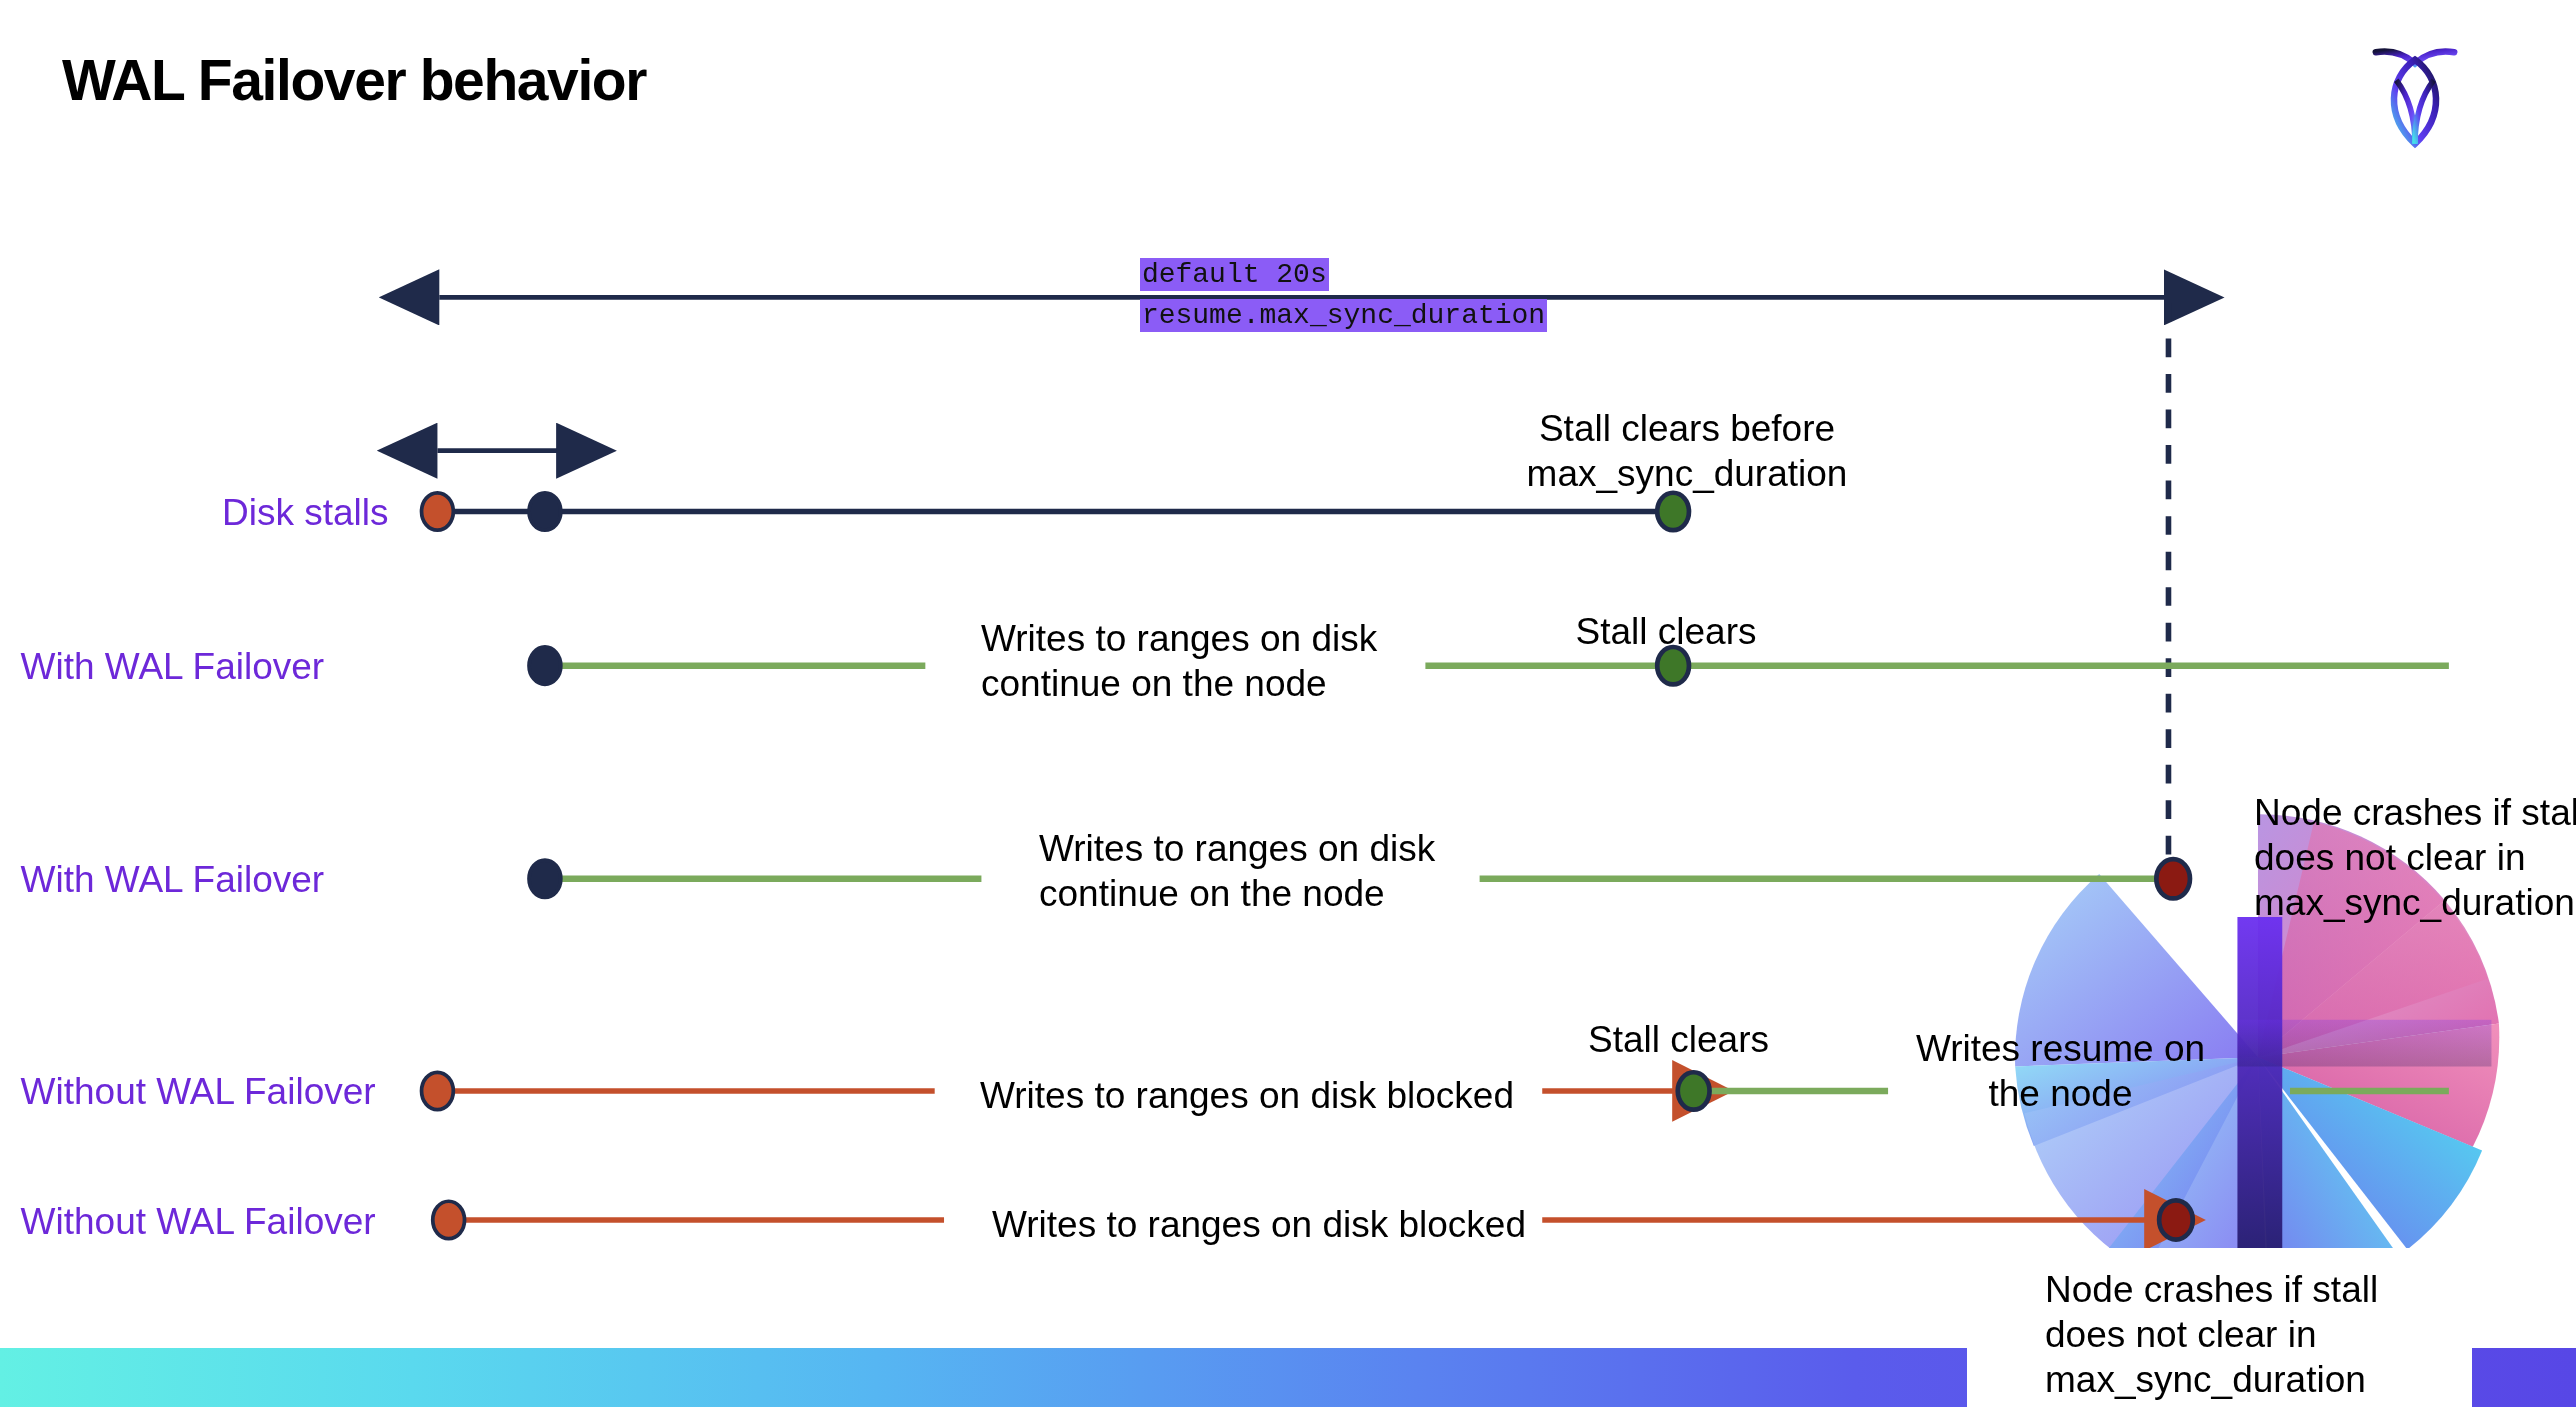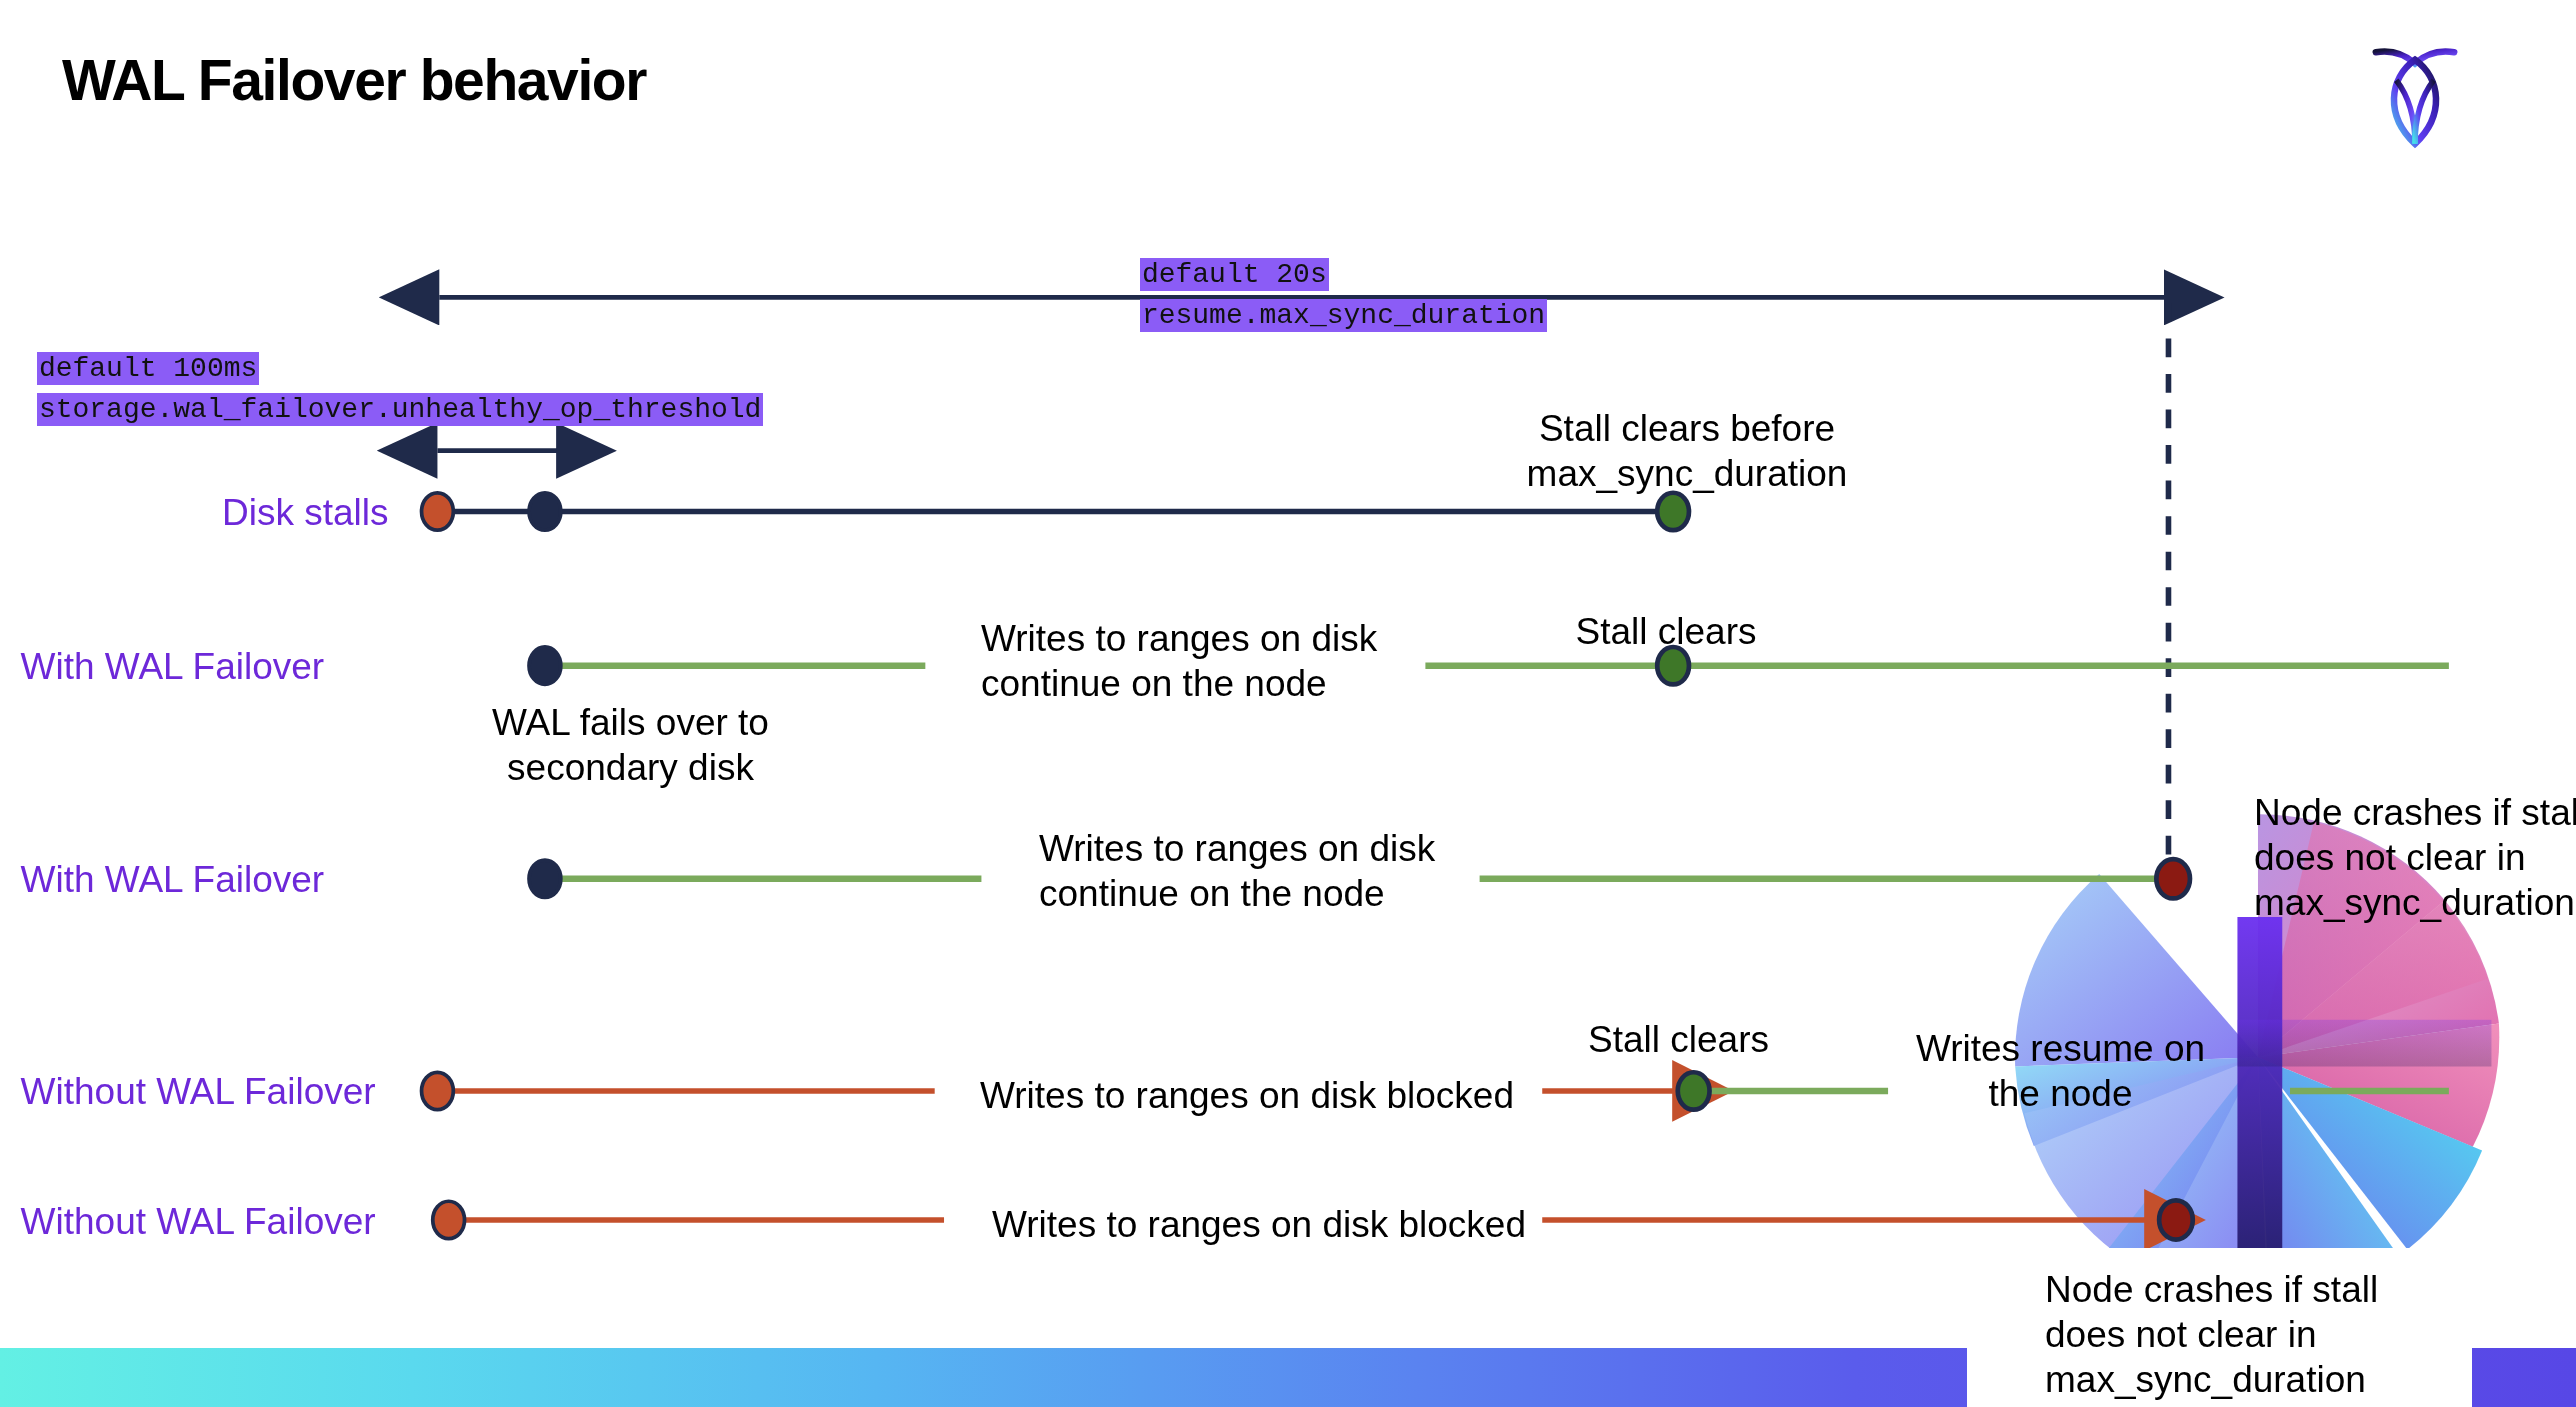--- a/index.html
+++ b/index.html
@@ -260,45 +260,39 @@
       <ellipse cx="480" cy="1305" rx="17" ry="20" fill="#C4502C" stroke="#1F2A4A" stroke-width="4"></ellipse>
       <ellipse cx="2328" cy="1305" rx="18" ry="21" fill="#8B1A12" stroke="#1F2A4A" stroke-width="5"></ellipse>
     </g>
   </svg>
 
   <div class="code-label" style="left:1140px; top:254px; text-align:left;">
     <div><span>default 20s</span></div>
     <div><span>resume.max_sync_duration</span></div>
   </div>
 
-  <div class="code-label" style="left:37px; top:348px; text-align:left;">
-    <div><span>default 100ms</span></div>
-    <div><span>storage.wal_failover.unhealthy_op_threshold</span></div>
-  </div>
 
   <div class="row-label" style="left:222px; top:490px;">Disk stalls</div>
 
   <div class="row-label" style="left:20.6px; top:644px;">With WAL Failover</div>
 
   <div class="row-label" style="left:20.6px; top:857px;">With WAL Failover</div>
 
   <div class="row-label" style="left:20.6px; top:1069px;">Without WAL Failover</div>
 
   <div class="row-label" style="left:20.6px; top:1199px;">Without WAL Failover</div>
 
   <div class="annot center" style="left:1514px; top:406px; width:346px;">Stall clears before
 max_sync_duration</div>
 
   <div class="annot left" style="left:947px; top:616px; width:439px;">Writes to ranges on disk
 continue on the node</div>
 
   <div class="annot center" style="left:1512px; top:609px; width:308px;">Stall clears</div>
 
-  <div class="annot center" style="left:439px; top:700px; width:383px;">WAL fails over to
-secondary disk</div>
 
 
   <div class="annot left" style="left:1005px; top:826px; width:439px;">Writes to ranges on disk
 continue on the node</div>
 
   <div class="annot left" style="left:2220px; top:790px; width:355px;">Node crashes if stall
 does not clear in
 max_sync_duration</div>
 
   <div class="annot center" style="left:1496px; top:1017px; width:365px;">Stall clears</div>

